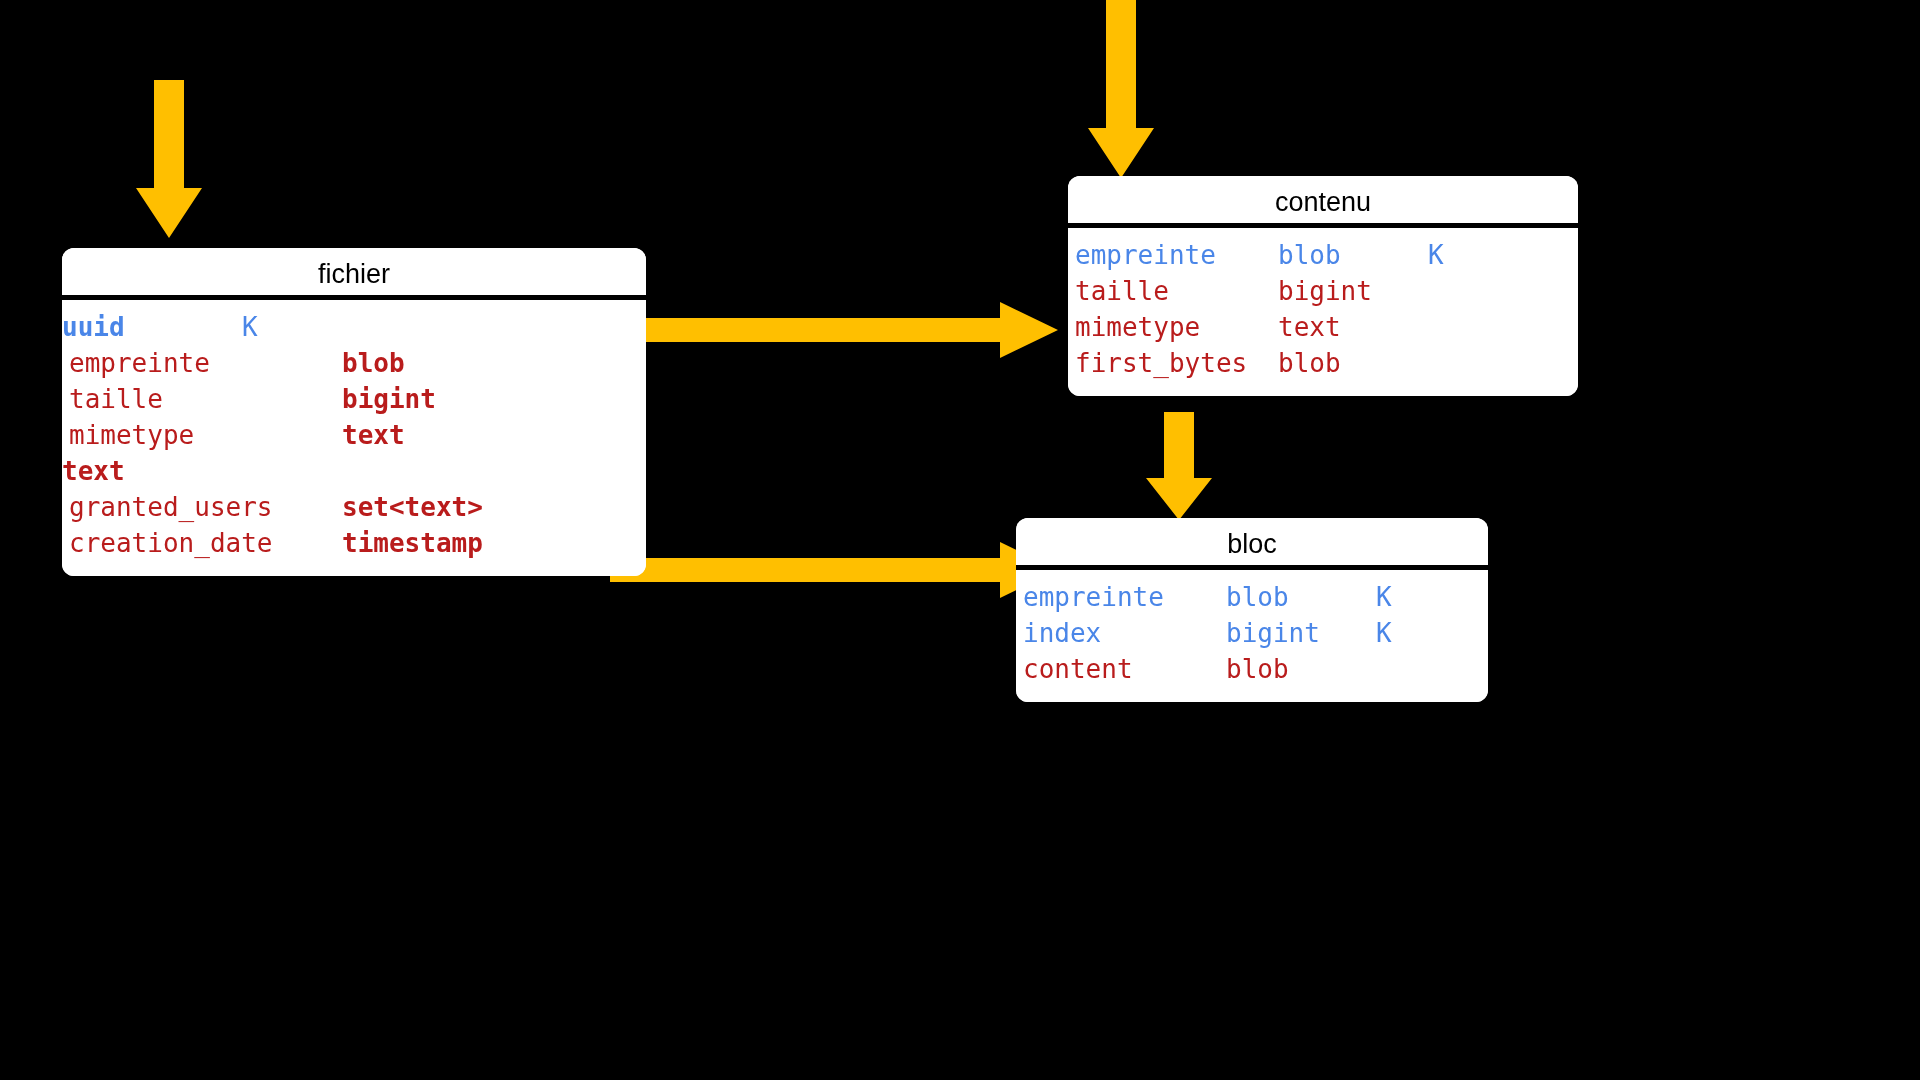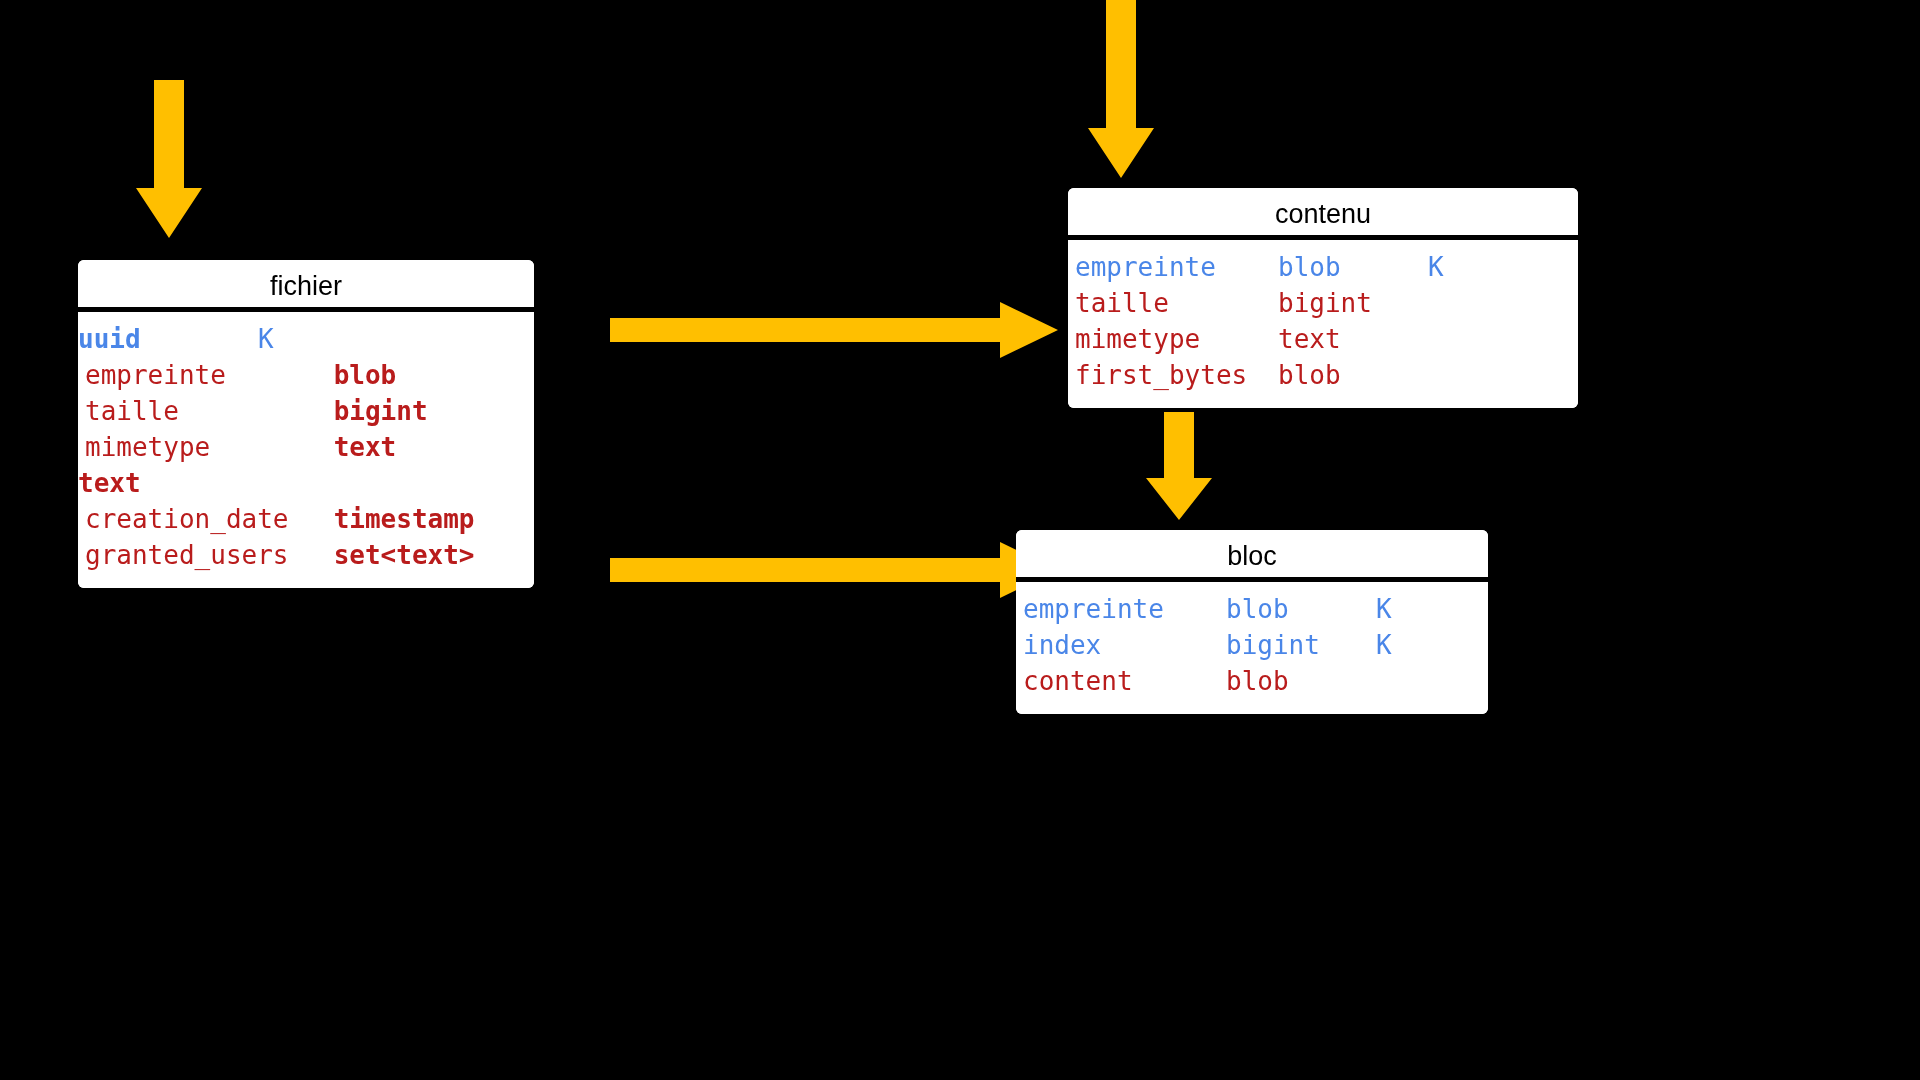--- a/index.html
+++ b/index.html
@@ -20,24 +20,23 @@
     left: 0;
     top: 0;
     width: 1920px;
     height: 1080px;
   }
 
   
   .entity {
     position: absolute;
     background: #ffffff;
-    border-radius: 6px;
+    border-radius: 12px;
     box-sizing: border-box;
     overflow: hidden;
-    margin-top: 12px;
   }
   .entity-title {
     height: 52px;
     line-height: 52px;
     text-align: center;
     font-size: 27px;
     color: #000000;
     font-family: "Liberation Sans", sans-serif;
     background: #ffffff;
     border-bottom: 5px solid #000000;
@@ -76,21 +75,21 @@
 
   .entity.contenu .field-name { width: 210px; }
   .entity.contenu .field-type { width: 150px; }
   .entity.contenu .field-key  { width: 40px; }
 
   .entity.bloc .field-name { width: 210px; }
   .entity.bloc .field-type { width: 150px; }
   .entity.bloc .field-key  { width: 40px; }
 
   
-  #entity-fichier { left: 78px;  top: 248px;  width: 456px; }
+  #entity-fichier { left: 62px;  top: 248px;  width: 584px; }
   #entity-contenu { left: 1068px; top: 176px; width: 510px; }
   #entity-bloc    { left: 1016px; top: 518px; width: 472px; }
 
   .arrow-svg {
     position: absolute;
     overflow: visible;
     pointer-events: none;
   }
   #arrow-into-fichier { left: 128px; top: 80px;  width: 90px;  height: 160px; }
   #arrow-into-contenu { left: 1080px; top: 0px;  width: 90px;  height: 180px; }
@@ -143,27 +142,27 @@
       <div class="field-row">
         <span class="field-name reg">mimetype</span>
         <span class="field-type reg">text</span>
         <span class="field-key reg"></span>
       </div>
       <div class="field-row">
         <span class="field-type reg">text</span>
         <span class="field-key reg"></span>
       </div>
       <div class="field-row">
+        <span class="field-name reg">granted_users</span>
+        <span class="field-type reg">set&lt;text&gt;</span>
+        <span class="field-key reg"></span>
+      </div>
+      <div class="field-row">
         <span class="field-name reg">creation_date</span>
         <span class="field-type reg">timestamp</span>
-        <span class="field-key reg"></span>
-      </div>
-      <div class="field-row">
-        <span class="field-name reg">granted_users</span>
-        <span class="field-type reg">set&lt;text&gt;</span>
         <span class="field-key reg"></span>
       </div>
     </div>
   </div>
 
   <div class="entity contenu" id="entity-contenu">
     <div class="entity-title">contenu</div>
     <div class="entity-body">
       <div class="field-row">
         <span class="field-name pk">empreinte</span>

